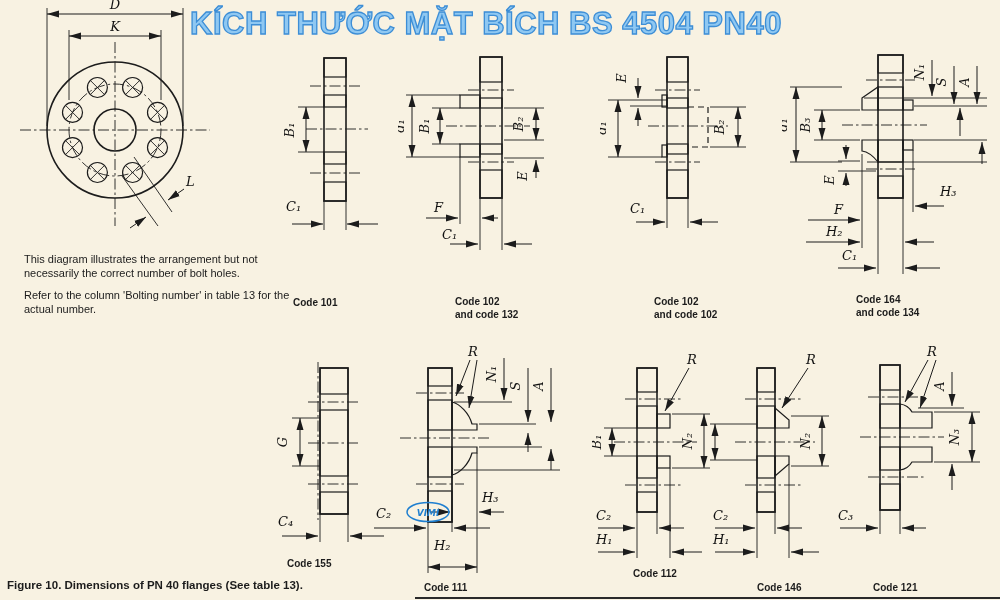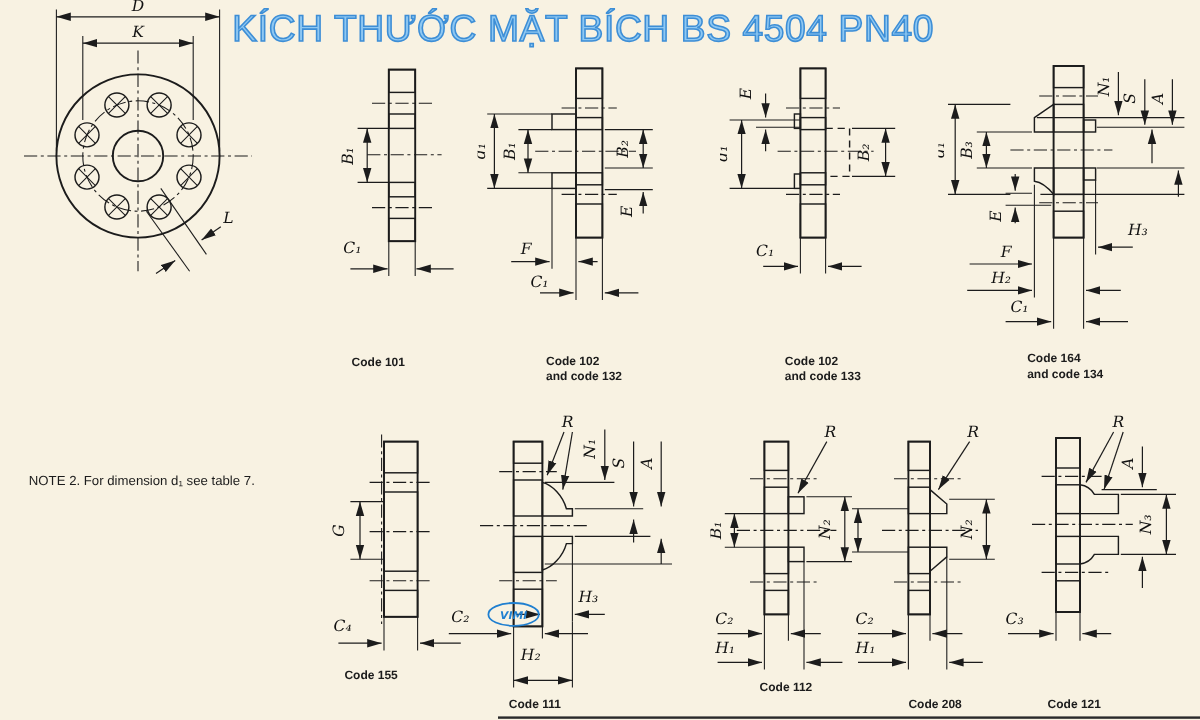--- a/index.html
+++ b/index.html
@@ -1,19 +1,19 @@
 <!DOCTYPE html>
 <html><head>
 <meta charset="utf-8">
 <style>
   html,body{margin:0;padding:0;}
   .page{position:relative;width:1000px;height:600px;background:#f8f2e2;overflow:hidden;
         font-family:"Liberation Sans","DejaVu Sans",sans-serif;color:#1c1c1c;}
   .abs{position:absolute;}
-  .title{top:6px;left:0;width:972px;text-align:center;font-size:31px;font-weight:normal;
+  .title{top:6px;left:0;width:972px;text-align:center;font-size:31px;font-weight:bold;
          letter-spacing:.5px;color:#8fc8f2;-webkit-text-stroke:1.3px #3d8ed6;
          font-family:"Liberation Sans","DejaVu Sans",sans-serif;}
   .body-text{font-size:11px;line-height:1.3;}
   .body-text p{margin:0 0 7px 0;}
   .notes{font-size:11px;line-height:1.3;}
   .notes p{margin:0 0 7px 0;}
   .code-label{font-size:10px;font-weight:bold;line-height:1.3;white-space:nowrap;}
   .caption{font-size:11.5px;font-weight:bold;white-space:nowrap;}
   .bottom-rule{background:#2a2a2a;}
   svg text.lbl{font:italic 13px "DejaVu Serif",serif;fill:#111;}
@@ -77,20 +77,22 @@
     <line class="dim" x1="59" y1="36" x2="151" y2="36" marker-start="url(#aS)" marker-end="url(#aE)"></line>
     <text class="lbl" x="105" y="31" text-anchor="middle">K</text>
     <line class="thin" x1="124" y1="157" x2="162" y2="212"></line>
     <line class="thin" x1="112" y1="176" x2="148" y2="226"></line>
     <line class="dim" x1="174" y1="189" x2="158" y2="200" marker-end="url(#aE)"></line>
     <line class="dim" x1="120" y1="228" x2="136" y2="217" marker-end="url(#aE)"></line>
     <text class="lbl" x="176" y="186">L</text>
   </svg>
 
   <div class="abs body-text" style="left:24px;top:252px;width:268px">
+    <p>This diagram illustrates the arrangement but not necessarily the correct number of bolt holes.</p>
+    <p>Refer to the column 'Bolting number' in table 13 for the actual number.</p>
   </div>
 
   <svg class="abs" style="left:278px;top:48px" width="120" height="205" viewBox="0 0 120 205">
     <rect class="ol" x="46" y="10" width="22" height="143"></rect>
     <rect class="ol2" x="46" y="10" width="22" height="19" fill="url(#hatch)"></rect>
     <rect class="ol2" x="46" y="47" width="22" height="12" fill="url(#hatch)"></rect>
     <rect class="ol2" x="46" y="104" width="22" height="12" fill="url(#hatch)"></rect>
     <rect class="ol2" x="46" y="134" width="22" height="19" fill="url(#hatch)"></rect>
     <line class="dd" x1="32" y1="38" x2="82" y2="38"></line>
     <line class="dd" x1="32" y1="125" x2="82" y2="125"></line>
@@ -230,29 +232,28 @@
 
   <div class="abs code-label" style="left:293px;top:296px">
     <div>Code 101</div>
   </div>
   <div class="abs code-label" style="left:455px;top:295px">
     <div>Code 102</div>
     <div>and code 132</div>
   </div>
   <div class="abs code-label" style="left:654px;top:295px">
     <div>Code 102</div>
-    <div>and code 133</div>
+    <div>and code 102</div>
   </div>
   <div class="abs code-label" style="left:856px;top:293px">
     <div>Code 164</div>
     <div>and code 134</div>
   </div>
 
   <div class="abs notes" style="left:24px;top:394px;width:260px">
-    <p>NOTE 2. For dimension d₁ see table 7.</p>
   </div>
 
   <svg class="abs" style="left:272px;top:348px" width="125" height="212" viewBox="0 0 125 212">
     <rect class="ol" x="48" y="20" width="28" height="146"></rect>
     <rect class="ol2" x="48" y="20" width="28" height="26" fill="url(#hatch)"></rect>
     <rect class="ol2" x="48" y="62" width="28" height="66" fill="url(#hatch)"></rect>
     <rect class="ol2" x="48" y="144" width="28" height="22" fill="url(#hatch)"></rect>
     <line class="dd" x1="36" y1="54" x2="88" y2="54"></line>
     <line class="dd" x1="36" y1="136" x2="88" y2="136"></line>
     <line class="dd" x1="36" y1="95" x2="88" y2="95"></line>
@@ -407,22 +408,23 @@
   <div class="abs code-label" style="left:287px;top:557px">
     <div>Code 155</div>
   </div>
   <div class="abs code-label" style="left:424px;top:581px">
     <div>Code 111</div>
   </div>
   <div class="abs code-label" style="left:633px;top:567px">
     <div>Code 112</div>
   </div>
   <div class="abs code-label" style="left:757px;top:581px">
-    <div>Code 208</div>
+    <div>Code 146</div>
   </div>
   <div class="abs code-label" style="left:873px;top:581px">
     <div>Code 121</div>
   </div>
 
+  <div class="abs caption" style="left:7px;top:579px">Figure 10. Dimensions of PN 40 flanges (See table 13).</div>
 
   <div class="abs bottom-rule" style="left:415px;top:597px;width:585px;height:2px"></div>
 
 </div>
 
 </body></html>

